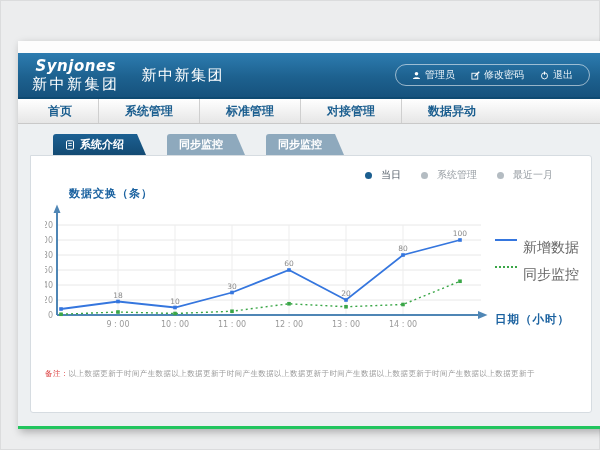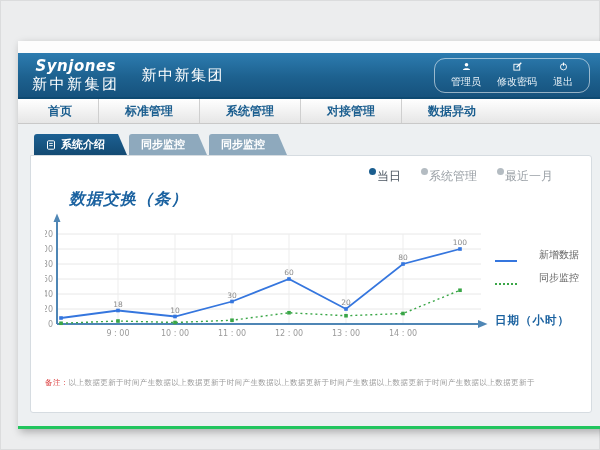--- a/index.html
+++ b/index.html
@@ -12,53 +12,53 @@
 
   
   .header { height:46px; background:linear-gradient(180deg,#2d7cb0 0%,#1d618f 55%,#16527d 100%);
             border-bottom:2px solid #0e4a72; display:flex; align-items:center; padding:0 14px; }
   .logo { color:#fff; line-height:1; text-align:center; margin-right:14px; }
   .logo-en { font-size:15px; font-weight:bold; font-style:italic; letter-spacing:.5px; }
   .logo-cn { font-size:15px; font-weight:normal; letter-spacing:2.5px; margin-top:3px; }
   .app-title { color:#fff; font-size:15px; letter-spacing:1.5px; margin-left:8px; }
   .user-pill { margin-left:auto; display:flex; align-items:center; border:1px solid rgba(255,255,255,.55);
                border-radius:11px; padding:3px 8px; }
-  .user-item { display:flex; align-items:center; gap:4px; color:#e9f2f8; font-size:10px; padding:0 8px; cursor:pointer;flex-direction:column; }
+  .user-item { display:flex; align-items:center; gap:4px; color:#e9f2f8; font-size:10px; padding:0 8px; cursor:pointer; }
   .user-item svg { display:block; }
 
   
   .nav { height:25px; background:linear-gradient(#ffffff,#e6e6e6); border-bottom:1px solid #c9c9c9;
          display:flex; align-items:stretch; padding-left:4px; }
   .nav-item { display:flex; align-items:center; padding:0 26px; font-size:12px; font-weight:bold;
               color:#1b5e8f; border-right:1px solid #cfcfcf; cursor:pointer; }
   .nav-item:last-child { border-right:none;font-family:Liberation Mono, monospace; }
 
   
   .content { background:#edf0f2; height:302px; padding:10px 12px 0; }
   .tabs { display:flex; height:21px; margin-left:4px; }
   .tab { display:flex; align-items:center; gap:5px; color:#fff; font-size:11px; font-weight:bold;
          background:#8ea9bd; padding:0 22px 0 12px; margin-right:2px; border-radius:3px 3px 0 0;
-         clip-path:polygon(0 0, calc(100% - 9px) 0, 100% 100%, 0 100%); cursor:pointer; }
+         clip-path:polygon(0 0, calc(100% - 9px) 0, 100% 100%, 0 100%); cursor:pointer;margin-left:19px; }
   .tab.active { background:linear-gradient(#1c6092,#134a73); }
   .tab .tab-icon { display:flex; }
 
   .card { background:#fff; border:1px solid #d6dce1; border-radius:0 3px 3px 3px; height:258px;
           padding:6px 14px 0; position:relative; }
 
   .filter-row { display:flex; justify-content:flex-end; gap:20px; padding:6px 24px 2px 0; }
-  .filter-opt { display:flex; gap:1px; font-size:12px; color:#9aa0a6; cursor:pointer; }
+  .filter-opt { display:flex; align-items:center; gap:9px; font-size:10px; color:#9aa0a6; cursor:pointer; }
   .filter-opt.selected { color:#4a5560; }
   .dot { width:7px; height:7px; border-radius:50%; background:#b4bcc2; }
   .filter-opt.selected .dot { background:#1b5e8f; }
 
-  .ylabel { color:#1b62a0; font-size:16px; font-weight:bold; margin:2px 0 0 24px; letter-spacing:1px;font-style:italic; }
+  .ylabel { color:#1b62a0; font-size:11px; font-weight:bold; margin:2px 0 0 24px; letter-spacing:1px; }
   .chart-row { display:flex; margin-top:2px; }
   #chart-svg { width:446px; height:140px; flex:none; }
   .right-col { width:86px; padding:36px 0 0 4px; }
-  .legend-item { display:flex; align-items:flex-end; gap:22px; font-size:10px; color:#666;
+  .legend-item { display:flex; align-items:flex-start; gap:6px; font-size:14px; color:#666;
                  margin-bottom:9px; cursor:pointer; white-space:nowrap; }
   .legend-line { width:22px; height:0; border-top:2px solid; flex:none; }
   .legend-line.dotted { border-top-style:dotted; }
   .xlabel { color:#1b62a0; font-size:11.5px; font-weight:bold; margin-top:28px; white-space:nowrap; letter-spacing:1px; }
 
   .note { margin-top:26px; font-size:7.5px; color:#9a9a9a; white-space:nowrap; overflow:hidden; letter-spacing:.4px; }
   .note-prefix { color:#d93030; }
 </style>
 </head>
 <body>
@@ -100,22 +100,22 @@
                 <line x1="5" y1="0.6" x2="5" y2="4.2" stroke="#fff" stroke-width="1.2"></line>
               </svg>
           </span>
           <span>退出</span>
         </div>
       </div>
     </div>
 
     <div class="nav" id="nav-bar">
         <div class="nav-item">首页</div>
+        <div class="nav-item">系统管理</div>
         <div class="nav-item">标准管理</div>
-        <div class="nav-item">系统管理</div>
         <div class="nav-item">对接管理</div>
         <div class="nav-item">数据异动</div>
       </div>
 
     <div class="content">
       <div class="tabs" id="tab-bar">
           <div class="tab active">
             <span class="tab-icon">
               <svg width="10" height="10" viewBox="0 0 10 10">
                 <rect x="1.5" y="0.8" width="7" height="8.4" rx="1" fill="none" stroke="#fff" stroke-width="1"></rect>

